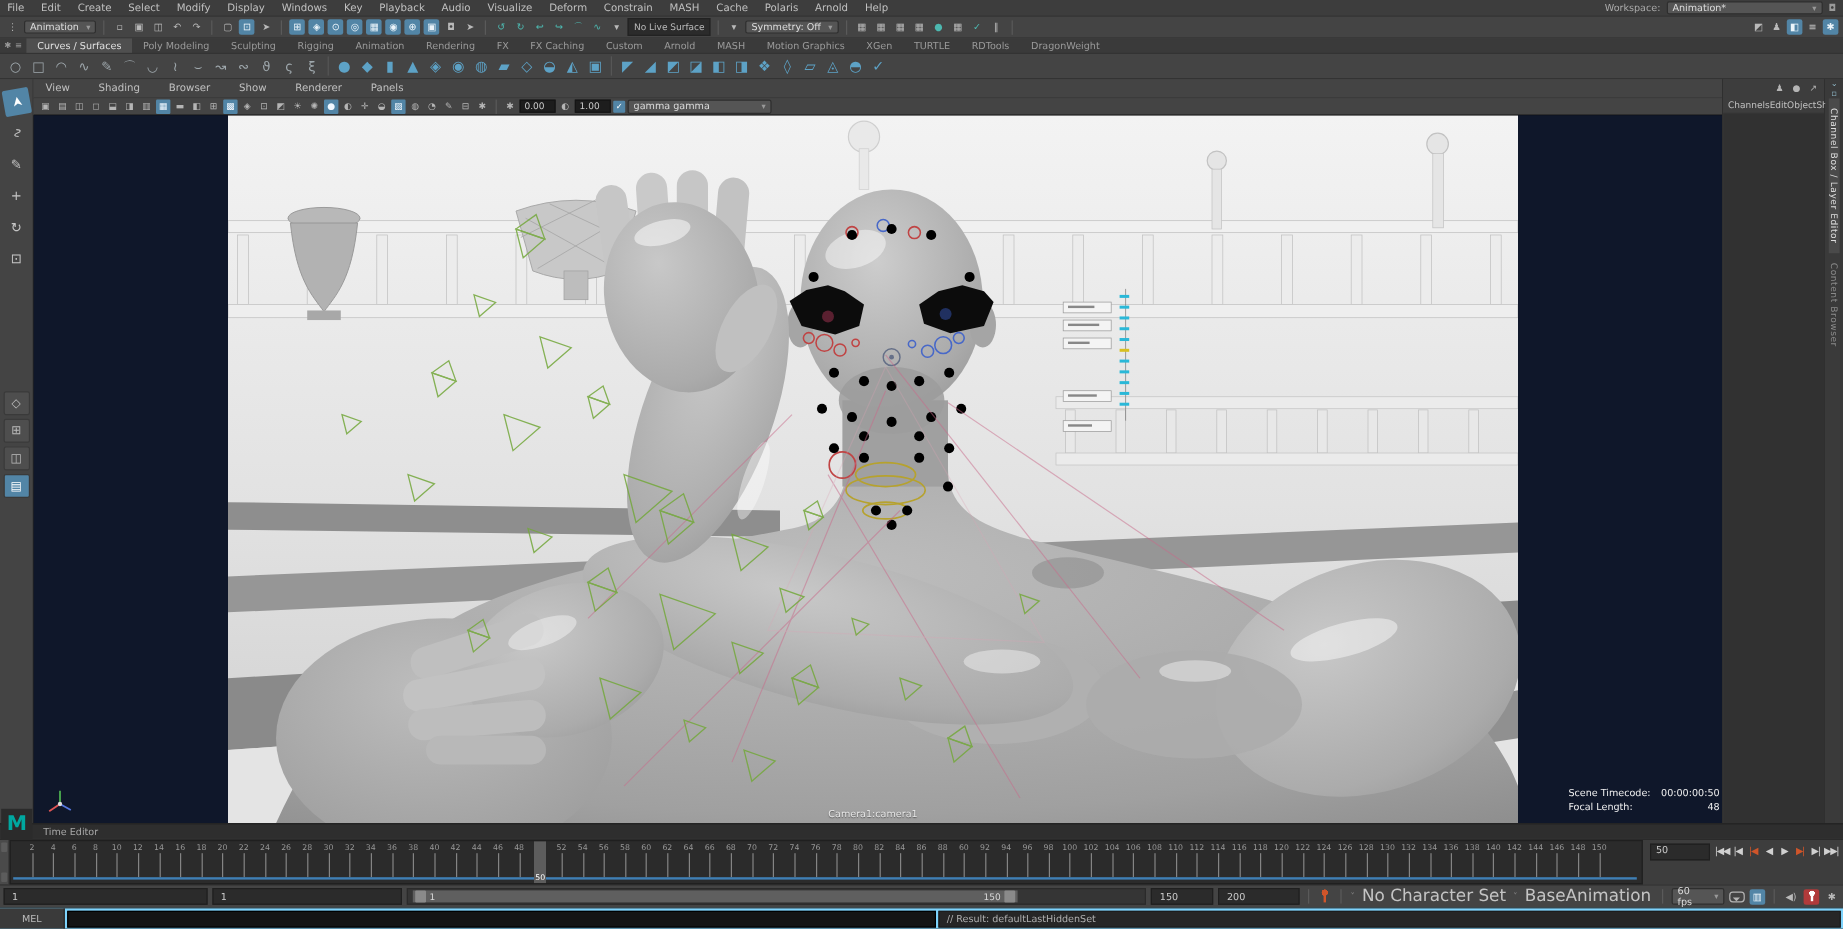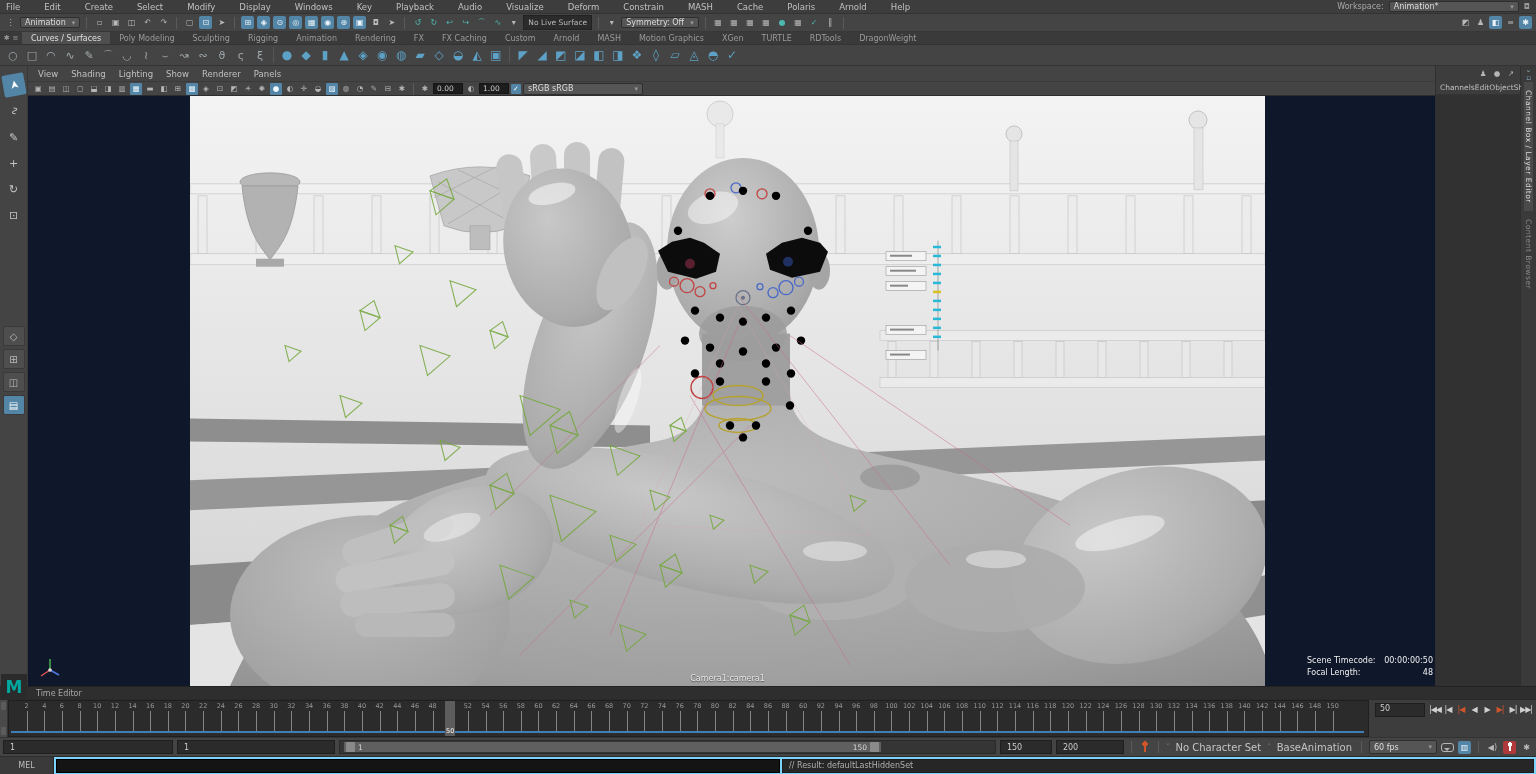--- a/index.html
+++ b/index.html
@@ -1,21 +1,21 @@
 <!DOCTYPE html>
 <html><head>
 <meta charset="utf-8">
 <style>
 *{box-sizing:border-box;margin:0;padding:0}
 html,body{width:1536px;height:774px;overflow:hidden}
 body{background:#444;font-family:"DejaVu Sans","Liberation Sans",sans-serif;color:#c8c8c8;font-size:9px}
 .app{display:flex;flex-direction:column;width:1536px;height:774px}
 
 .menubar{height:14px;background:#3d3d3d;display:flex;align-items:center;padding:0 6px;border-bottom:1px solid #333}
-.menus{display:flex;gap:24px;flex:1}
+.menus{display:flex;gap:14px;flex:1}
 .menu-item{color:#c0c0c0;font-size:8.5px;cursor:default}
 .workspace{display:flex;align-items:center;gap:5px;font-size:8px;color:#aaa}
 .dd{background:#555;border:1px solid #2e2e2e;border-radius:2px;padding:0 4px;display:inline-flex;align-items:center;gap:6px;height:11px;font-size:8px;color:#ddd}
 .dd .caret{color:#999;font-size:7px}
 .ws-dd{width:130px;justify-content:space-between}
 
 .toolbar{height:18px;background:#444;display:flex;align-items:center;padding:0 4px;border-bottom:1px solid #373737;gap:3px}
 .toolbar-groups{display:flex;align-items:center;gap:3px;flex:1}
 .tsep{width:1px;height:12px;background:#5a5a5a;margin:0 3px}
 .tico{width:13px;height:13px;display:inline-flex;align-items:center;justify-content:center;font-size:8px;color:#b9b9b9;border-radius:2px;cursor:default}
@@ -38,21 +38,21 @@
 .main{flex:1;display:flex;min-height:0}
 .toolrail{width:28px;background:#444;border-right:1px solid #383838;display:flex;flex-direction:column;align-items:center;padding-top:8px}
 .rtool{width:22px;height:22px;margin-bottom:4px;display:flex;align-items:center;justify-content:center;color:#c4c4c4;font-size:11px;border-radius:2px}
 .rtool.active{background:#5285a6;color:#fff}
 .rtool.rot{transform:rotate(-100deg)}
 .rail-space{flex:0 0 96px}
 .rlayout{width:22px;height:20px;margin-bottom:3px;display:flex;align-items:center;justify-content:center;color:#bbb;font-size:10px;background:#4e4e4e;border:1px solid #3a3a3a;border-radius:2px}
 .rlayout.active{background:#5285a6;color:#fff}
 
 .vp{flex:1;display:flex;flex-direction:column;min-width:0;border-right:1px solid #2f2f2f}
-.panel-menus{height:16px;background:#444;display:flex;align-items:center;gap:13px;padding:0 10px;border-bottom:1px solid #3a3a3a}
+.panel-menus{height:16px;background:#444;display:flex;align-items:center;gap:24px;padding:0 10px;border-bottom:1px solid #3a3a3a}
 .pmenu{font-size:8.5px;color:#c0c0c0}
 .vp-toolbar{height:14px;background:#444;display:flex;align-items:center;gap:2px;padding:0 4px;border-bottom:1px solid #2d2d2d}
 .vico{width:12px;height:12px;display:inline-flex;align-items:center;justify-content:center;font-size:7.5px;color:#b5b5b5;border-radius:1px}
 .vico.hl{background:#5285a6;color:#f0f8ff}
 .vp-toolbar .nfield{background:#1d1d1d;border:1px solid #151515;color:#ccc;font-size:7.5px;height:11px;width:30px;display:inline-flex;align-items:center;padding:0 3px}
 .chk{width:10px;height:10px;background:#5285a6;border-radius:1px;color:#fff;font-size:7px;display:inline-flex;align-items:center;justify-content:center}
 .gamma-dd{width:120px;justify-content:space-between;height:12px}
 .vp-canvas{flex:1;display:flex;position:relative;background:#000;min-height:0}
 .gate{background:#0f172a;position:relative}
 .gate.left{width:162px}
@@ -96,23 +96,23 @@
 .pb.accent{color:#d0552a}
 
 .range-row{height:19px;background:#444;display:flex;align-items:center;padding:0 3px;border-top:1px solid #333;gap:4px}
 .nfield{background:#2b2b2b;border:1px solid #1f1f1f;height:14px;display:flex;align-items:center;padding:0 6px;font-size:8px;color:#ccc}
 .w1{width:170px}.w2{width:158px}.w3{width:52px}.w4{width:68px}
 .rslider{flex:1;height:14px;background:#353535;border:1px solid #2a2a2a;position:relative}
 .rbar{position:absolute;left:4px;top:1px;bottom:1px;width:82%;background:#5f5f5f;display:flex;align-items:center;justify-content:space-between;padding:0 2px}
 .rhandle{width:9px;height:10px;background:#8a8a8a;border-radius:1px}
 .rlabel{font-size:7.5px;color:#d8d8d8;padding:0 3px}
 .rlabel.left{margin-right:auto}
-.txt-dd{font-size:10px;color:#c4c4c4;padding:0 2px}
+.txt-dd{font-size:14px;color:#c4c4c4;padding:0 2px}
 .caret-s{color:#888;font-size:7px}
-.fps-dd{width:68px;justify-content:space-between;height:14px}
+.fps-dd{width:44px;justify-content:space-between;height:14px}
 .keyglyph{width:12px;height:13px;background:radial-gradient(circle at 50% 22%,#d0552a 2.6px,transparent 2.8px),linear-gradient(#d0552a,#d0552a) 50% 60%/2px 8px no-repeat}
 .tico.redbg{background:#b03a3a}
 .tico.redbg .keywhite{width:10px;height:11px;background:radial-gradient(circle at 50% 22%,#fff 2.2px,transparent 2.4px),linear-gradient(#fff,#fff) 50% 60%/2px 7px no-repeat}
 .bubble{width:13px;height:9px;border:1px solid #b5b5b5;border-radius:3px;position:relative;margin-top:1px}
 .bubble::after{content:'';position:absolute;left:2px;bottom:-3px;border:3px solid transparent;border-top-color:#b5b5b5}
 
 .cmd-row{height:18px;background:#7dd3fc;display:flex;align-items:center;border-top:1px solid #2c2c2c}
 .mel-btn{width:54px;height:100%;display:flex;align-items:center;justify-content:center;font-size:8px;color:#bbb;background:#3a3a3a;border-right:1px solid #2a2a2a}
 .cmd-input{flex:1;height:14px;background:#141414;border:1px solid #000;margin:0 2px}
 .cmd-result{width:752px;height:14px;background:#262626;border:1px solid #1c1c1c;font-size:8px;color:#b0b0b0;display:flex;align-items:center;padding:0 6px;margin-right:2px}
@@ -300,21 +300,21 @@
           <div class="rlayout">⊞</div>
           <div class="rlayout">◫</div>
           <div class="rlayout active">▤</div>
         </div>
     </div>
 
     <div class="vp">
       <div class="panel-menus">
           <span class="pmenu">View</span>
           <span class="pmenu">Shading</span>
-          <span class="pmenu">Lighting</span>
+          <span class="pmenu">Browser</span>
           <span class="pmenu">Show</span>
           <span class="pmenu">Renderer</span>
           <span class="pmenu">Panels</span>
         </div>
       <div class="vp-toolbar">
         <div style="display:flex;gap:2px">
             <span class="vico">▣</span>
             <span class="vico">▤</span>
             <span class="vico">◫</span>
             <span class="vico">◻</span>
@@ -342,21 +342,21 @@
             <span class="vico">⊟</span>
             <span class="vico">✱</span>
           </div>
         <span class="tsep"></span>
         <span class="vico">✱</span>
         <span class="nfield">0.00</span>
         <span class="vico">◐</span>
         <span class="nfield">1.00</span>
         <span class="chk">✓</span>
         <span class="dd gamma-dd">
-            <span>sRGB sRGB</span>
+            <span>gamma gamma</span>
             <span class="caret">▾</span>
           </span>
       </div>
 
       <div class="vp-canvas">
         <div class="gate left">
           <svg class="axis" width="24" height="24" viewBox="0 0 24 24">
             <line x1="12" y1="14" x2="12" y2="3" stroke="#4caf50" stroke-width="1.5"></line>
             <line x1="12" y1="14" x2="3" y2="20" stroke="#e05555" stroke-width="1.5"></line>
             <line x1="12" y1="14" x2="21" y2="19" stroke="#5577e0" stroke-width="1.5"></line>

